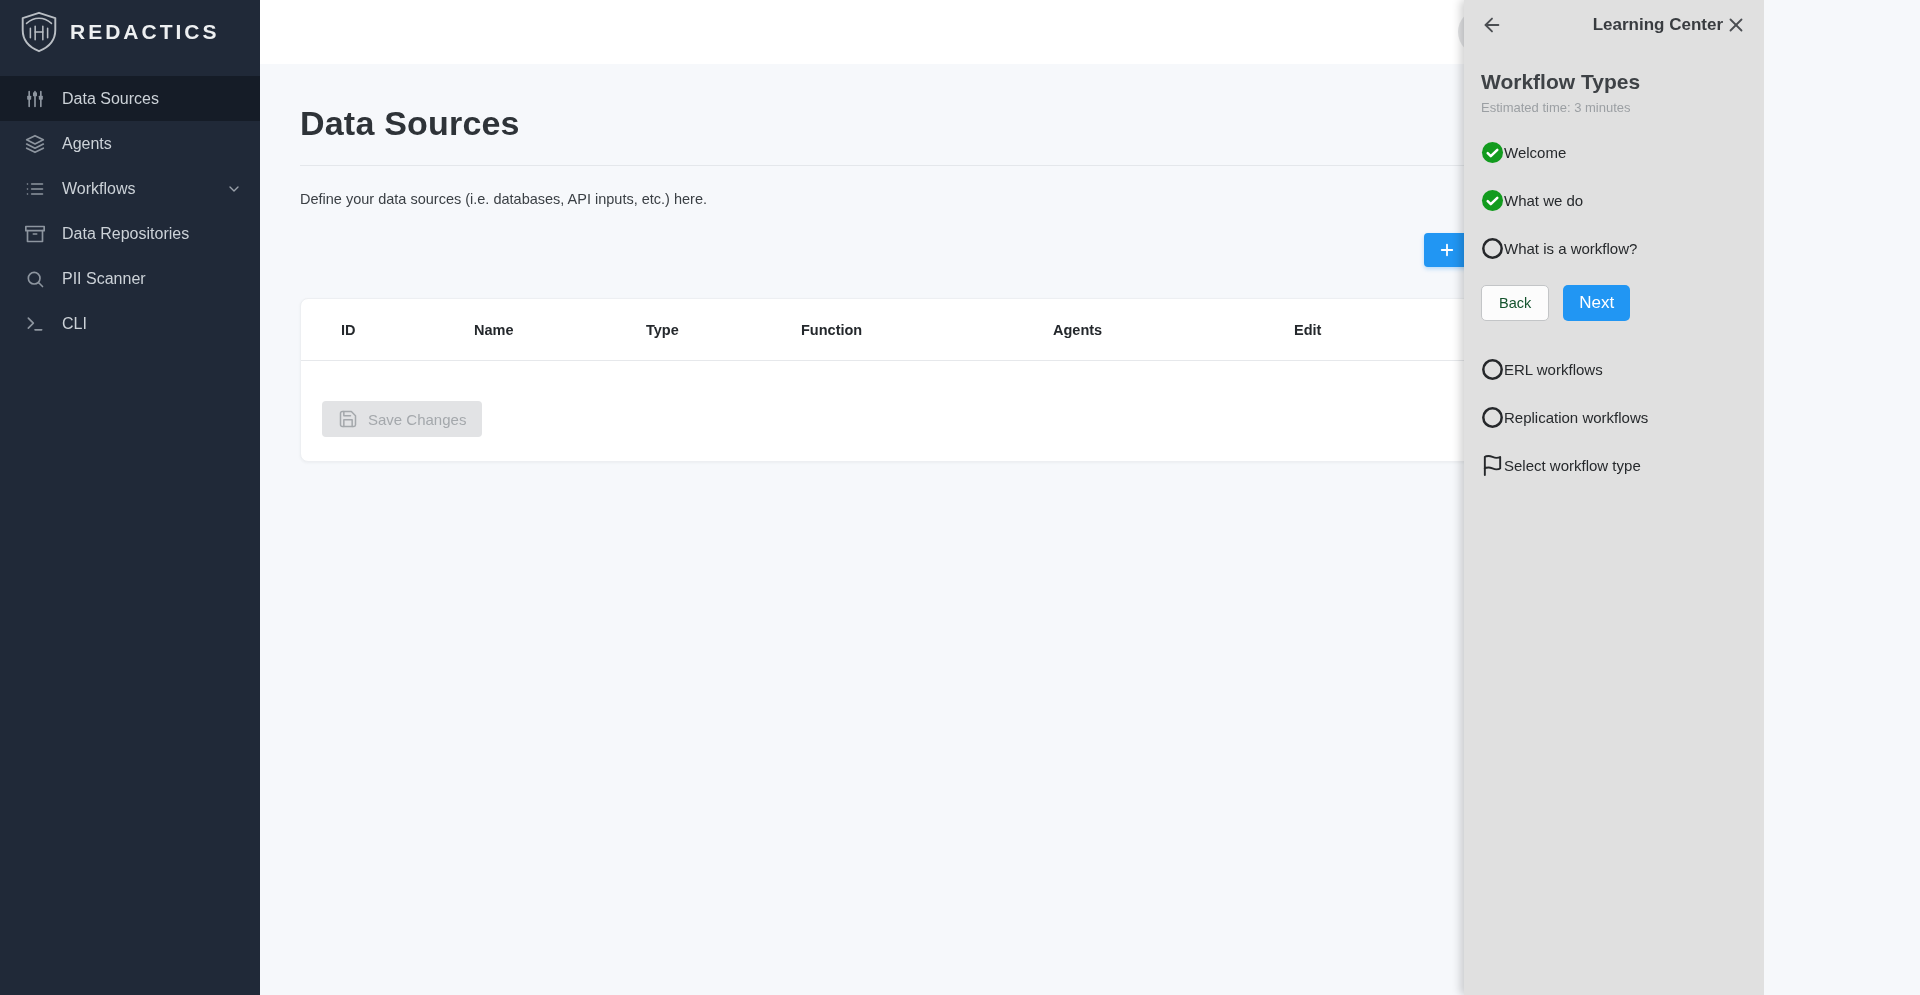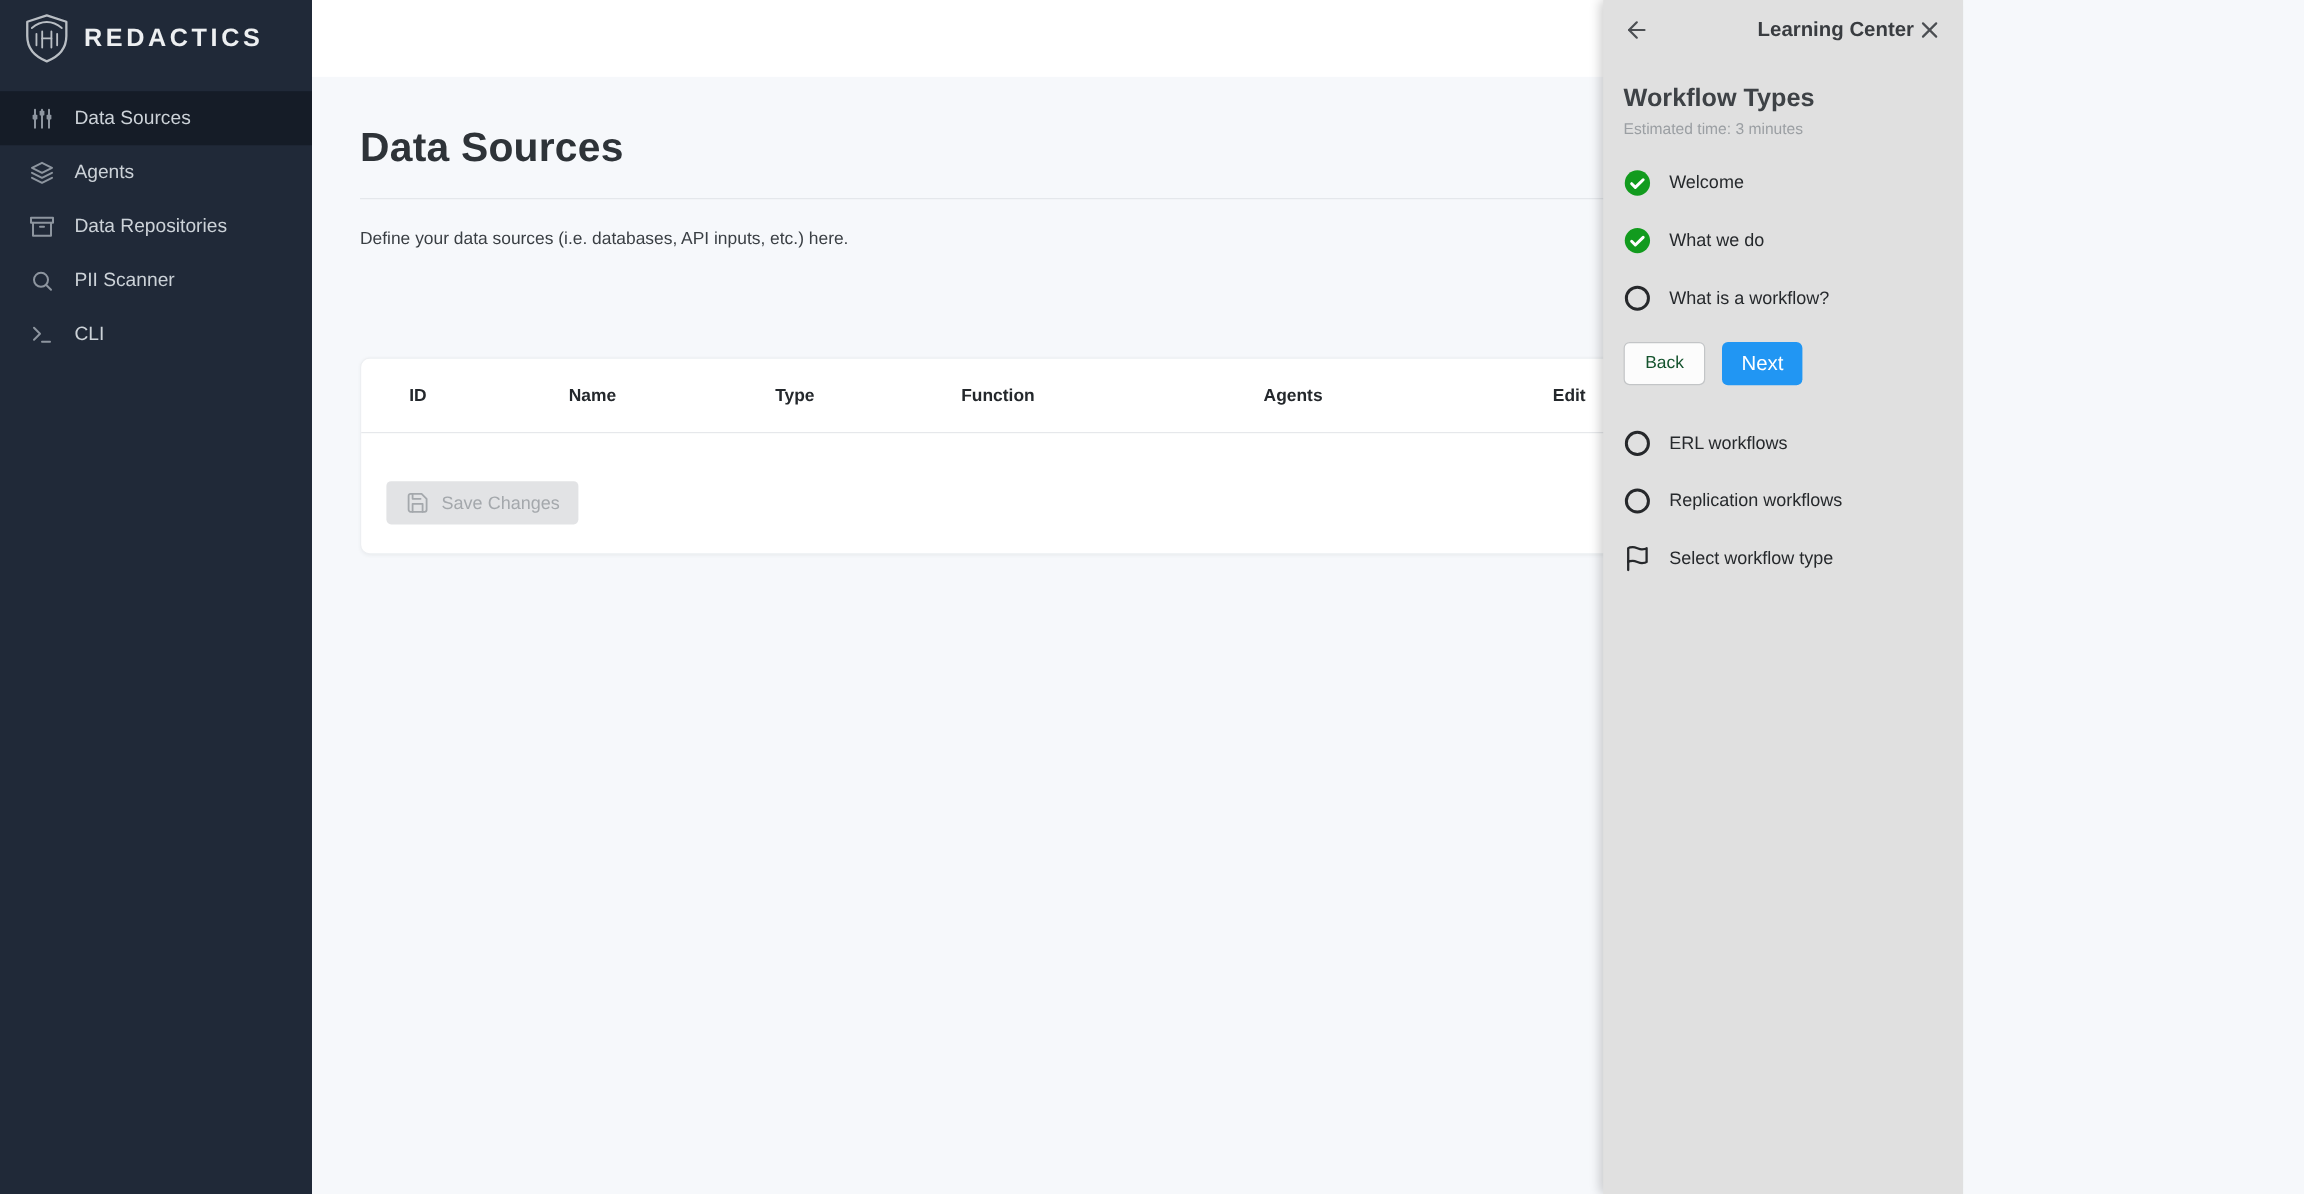--- a/index.html
+++ b/index.html
@@ -1,18 +1,18 @@
 <!DOCTYPE html>
 <html><head>
 <meta charset="utf-8">
 <style>
   * { box-sizing: border-box; margin: 0; padding: 0; }
   html,body { width:1920px; height:995px; }
   body { font-family:"Liberation Sans", sans-serif; background:#f6f8fb; overflow:hidden; }
-  .app { position:relative; width:1636px; height:995px; background:#f6f8fb; overflow:hidden; }
+  .app { position:relative; width:1764px; height:995px; background:#f6f8fb; overflow:hidden; }
 
   
   .sidebar { position:absolute; left:0; top:0; width:260px; height:995px; background:#202938; z-index:3; }
   .logo { height:64px; display:flex; align-items:center; padding-left:16px; gap:8px; }
   .logo svg { width:46px; height:46px; }
   .logo-text { color:#edeff1; font-size:21px; font-weight:bold; letter-spacing:3px; }
   .nav { padding-top:12px; }
   .nav-item { height:45px; display:flex; align-items:center; padding:0 18px 0 25px; gap:17px;
               color:#ccd2d8; font-size:16px; cursor:pointer; }
   .nav-item.active { background:#151c27; }
@@ -55,21 +55,21 @@
            box-shadow:-3px 0 9px rgba(0,0,0,0.20); z-index:4; }
   .panel-header { height:50px; display:flex; align-items:center; padding:0 15px; }
   .ph-btn { border:none; background:transparent; width:26px; height:26px; display:flex;
             align-items:center; justify-content:center; cursor:pointer; }
   .ph-btn svg { width:22px; height:22px; stroke:#4b4e52; }
   .panel-title { flex:1; text-align:right; font-size:17px; font-weight:700; color:#393c40; }
   .panel-body { padding:20px 20px 0 17px; }
   .lesson-title { font-size:21px; font-weight:700; color:#3e4246; }
   .est-time { margin-top:6px; font-size:13px; color:#9b9fa3; }
   .steps { list-style:none; margin-top:26px; }
-  .step { display:flex; align-items:center; gap:15px; margin-bottom:25px; cursor:pointer; }
+  .step { display:flex; align-items:center; margin-bottom:25px; cursor:pointer; }
   .step-icn { width:23px; height:23px; flex:0 0 23px; }
   .step-icn svg { width:23px; height:23px; }
   .step-label { font-size:15px; color:#26292c; }
   .body-text { margin-top:6px; font-size:13.5px; line-height:1.48; color:#3c4043; }
   .btn-row { margin-top:23px; display:flex; gap:14px; }
   .back-btn { background:#fcfcfc; border:1px solid #c3c5c7; border-radius:5px; padding:8px 17px;
               font-size:14.5px; color:#14532d; cursor:pointer; font-family:inherit; }
   .next-btn { background:#2196f3; border:none; border-radius:5px; padding:8px 16px;
               font-size:17px; color:#fff; cursor:pointer; font-family:inherit; }
   .upcoming { list-style:none; margin-top:37px; }
@@ -108,20 +108,38 @@
         <span class="nicon">
           <svg viewBox="0 0 24 24" fill="none" stroke-width="2" stroke-linecap="round" stroke-linejoin="round">
             <polygon points="12 2 2 7 12 12 22 7 12 2"></polygon>
             <polyline points="2 12 12 17 22 12"></polyline>
             <polyline points="2 17 12 22 22 17"></polyline>
           </svg>
         </span>
         <span>Agents</span>
       </div>
 
+      <div class="nav-item">
+        <span class="nicon">
+          <svg viewBox="0 0 24 24" fill="none" stroke-width="2" stroke-linecap="round" stroke-linejoin="round">
+            <line x1="8" y1="6" x2="21" y2="6"></line>
+              <line x1="8" y1="12" x2="21" y2="12"></line>
+              <line x1="8" y1="18" x2="21" y2="18"></line>
+            <line x1="3" y1="6" x2="3.01" y2="6"></line>
+              <line x1="3" y1="12" x2="3.01" y2="12"></line>
+              <line x1="3" y1="18" x2="3.01" y2="18"></line>
+          </svg>
+        </span>
+        <span>Workflows</span>
+        <span class="chev">
+          <svg viewBox="0 0 24 24" fill="none" stroke-width="2" stroke-linecap="round" stroke-linejoin="round">
+            <polyline points="6 9 12 15 18 9"></polyline>
+          </svg>
+        </span>
+      </div>
 
       <div class="nav-item">
         <span class="nicon">
           <svg viewBox="0 0 24 24" fill="none" stroke-width="2" stroke-linecap="round" stroke-linejoin="round">
             <polyline points="21 8 21 21 3 21 3 8"></polyline>
             <rect x="1" y="3" width="22" height="5"></rect>
             <line x1="10" y1="12" x2="14" y2="12"></line>
           </svg>
         </span>
         <span>Data Repositories</span>

